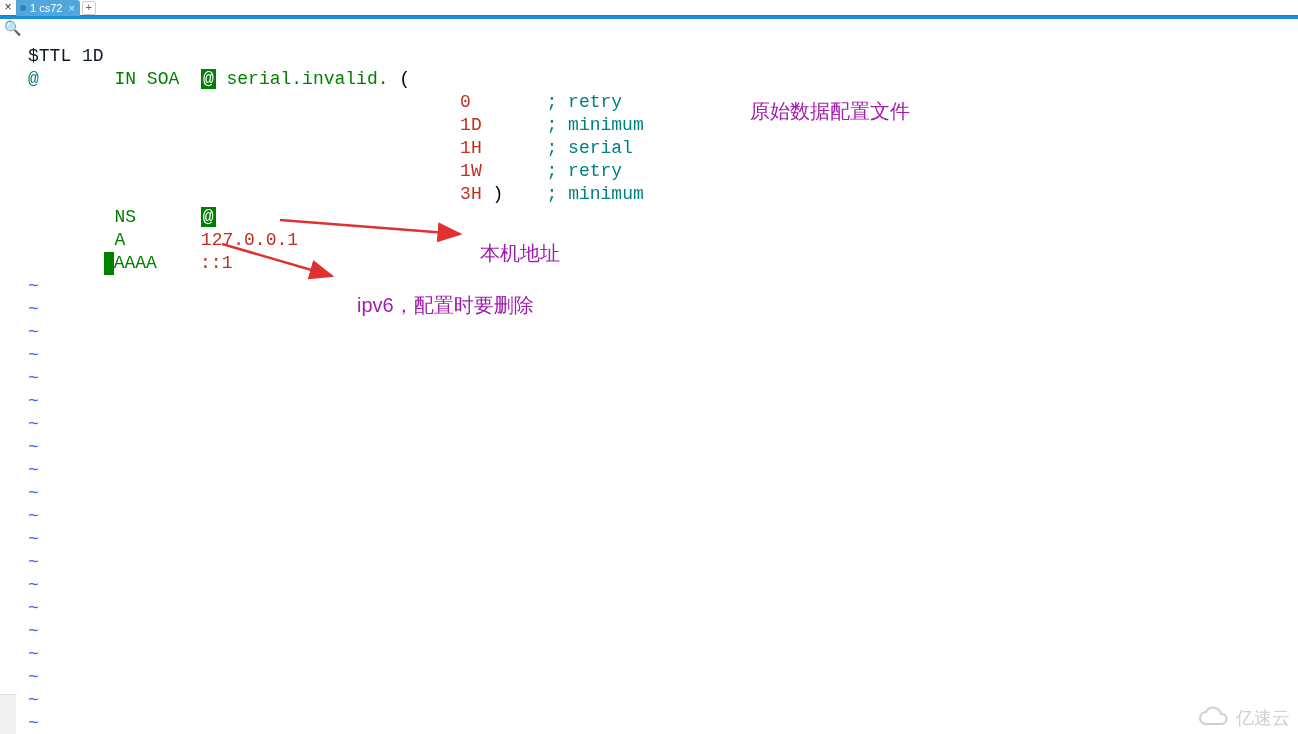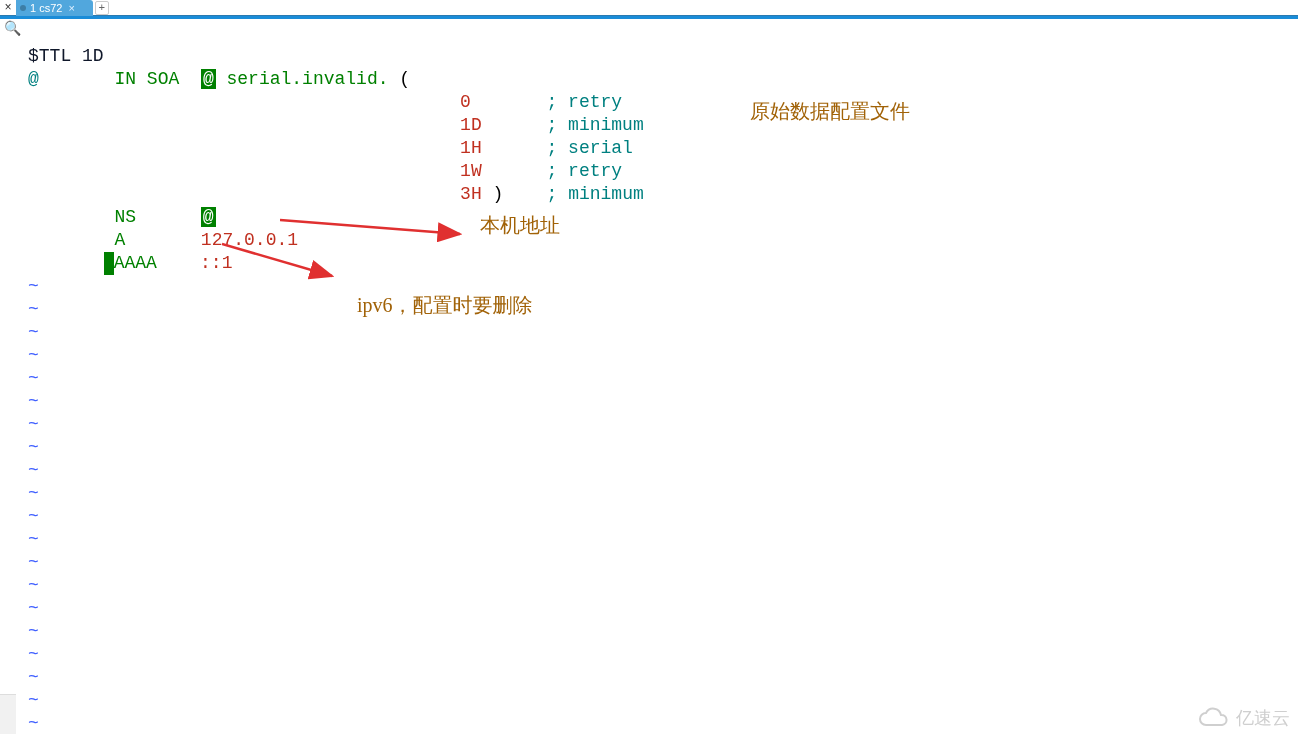--- a/index.html
+++ b/index.html
@@ -1,36 +1,36 @@
 <!DOCTYPE html>
 <html><head>
 <meta charset="utf-8">
 <style>
   * { margin: 0; padding: 0; box-sizing: border-box; }
   html, body { width: 1298px; height: 734px; font-family: "Consolas", "Courier New", monospace; font-size: 18px; background: #ffffff; overflow: hidden; }
   .tabbar { display: flex; align-items: center; height: 16px; border-bottom: 1px solid #2a7ab0; background: #fff; }
   .tab-close { width: 16px; height: 16px; display: flex; align-items: center; justify-content: center; font-size: 12px; color: #333; cursor: pointer; }
-  .tab { display: flex; align-items: center; height: 16px; padding: 0 18px 0 4px; background: #51a7dd; color: #fff; font-size: 11px; font-family: sans-serif; gap: 4px; border-top-right-radius: 3px; }
+  .tab { display: flex; align-items: center; height: 16px; padding: 0 5px 0 4px; background: #51a7dd; color: #fff; font-size: 11px; font-family: sans-serif; gap: 4px; border-top-right-radius: 3px; }
   .tab .dot { width: 6px; height: 6px; border-radius: 50%; background: #3d7ea6; display: inline-block; }
   .tab .x { font-size: 11px; color: #dfefff; margin-left: 2px; }
   .tab-plus { width: 14px; height: 14px; display: flex; align-items: center; justify-content: center; font-size: 11px; color: #666; border: 1px solid #ccc; margin-left: 2px; border-radius: 2px; cursor: pointer; }
   .toprule { position: absolute; top: 16px; left: 0; right: 0; height: 3px; background: #1a8cd8; }
   .gutter { position: absolute; left: 0; top: 19px; width: 26px; bottom: 0; background: #fff; }
   .gutter .zoom { width: 14px; height: 14px; margin-left: 4px; margin-top: 1px; color: #bbb; font-size: 14px; }
   .editor { position: absolute; left: 28px; top: 22px; right: 0; bottom: 0; white-space: pre; line-height: 23px; letter-spacing: 0px; }
   .purple { color: #0f172a; }
   .teal   { color: #008080; }
   .green  { color: #008000; text-align: right; }
   .red    { color: #c03020; }
   .cursor-at { background: #008000; color: #fff; padding: 0 2px; }
   .cursor-block { display:inline-block; width:10px; background:#008000; color:#fff; }
   .tilde { color: #4060ff; }
-  .annot { position: absolute; color: #a16207; font-family: Liberation Serif, serif; font-size: 20px; }
+  .annot { position: absolute; color: #a21caf; font-family: Liberation Sans, sans-serif; font-size: 20px; }
   .arrow { position: absolute; pointer-events: none; }
-  .watermark { position: absolute; right: 8px; bottom: 4px; color: #cfcfcf; font-family: sans-serif; font-size: 18px; display: flex; align-items: center; gap: 4px; }
+  .watermark { position: absolute; right: 8px; bottom: 4px; color: #cfcfcf; font-family: sans-serif; font-size: 18px; display: flex; align-items: flex-start; gap: 4px; }
   .watermark svg { width: 36px; height: 22px; }
   .scroll-stub { position: absolute; left: 0; bottom: 0; width: 16px; height: 40px; background: #f1f1f1; border-top: 1px solid #ddd; }
 </style>
 </head>
 <body>
 
 <div class="tabbar">
   <div class="tab-close">×</div>
   <div class="tab">
     <span class="dot"></span>
@@ -73,21 +73,21 @@
 <span class="tilde">~</span>
 <span class="tilde">~</span>
 <span class="tilde">~</span>
 <span class="tilde">~</span>
 <span class="tilde">~</span>
 <span class="tilde">~</span>
 
 </div>
 
 <div class="annot" style="left:750px; top:98px;">原始数据配置文件</div>
-<div class="annot" style="left:480px; top:212px;">本机地址</div>
+<div class="annot" style="left:480px; top:240px;">本机地址</div>
 <div class="annot" style="left:357px; top:292px;">ipv6，配置时要删除</div>
 
 <svg class="arrow" style="left:280px; top:212px;" width="200" height="32">
   <defs>
       <marker id="ah1" markerWidth="10" markerHeight="8" refX="9" refY="4" orient="auto">
         <polygon points="0 0, 10 4, 0 8" fill="#e03030"></polygon>
       </marker>
     </defs>
   <line x1="0" y1="8" x2="180" y2="22" stroke="#e03030" stroke-width="2.5" marker-end="url(#ah1)"></line>
 </svg>

